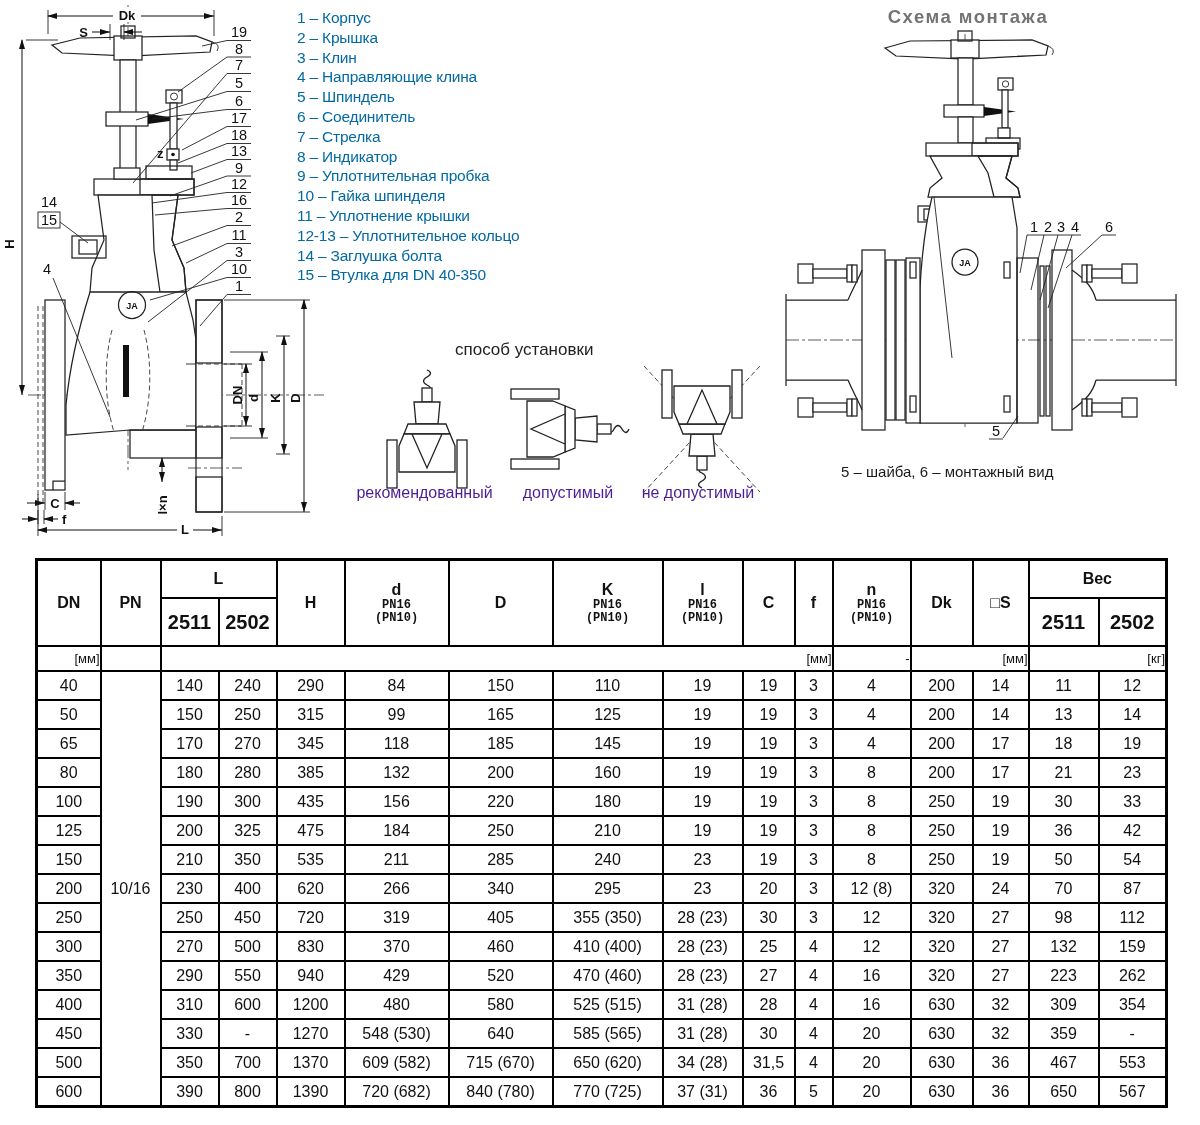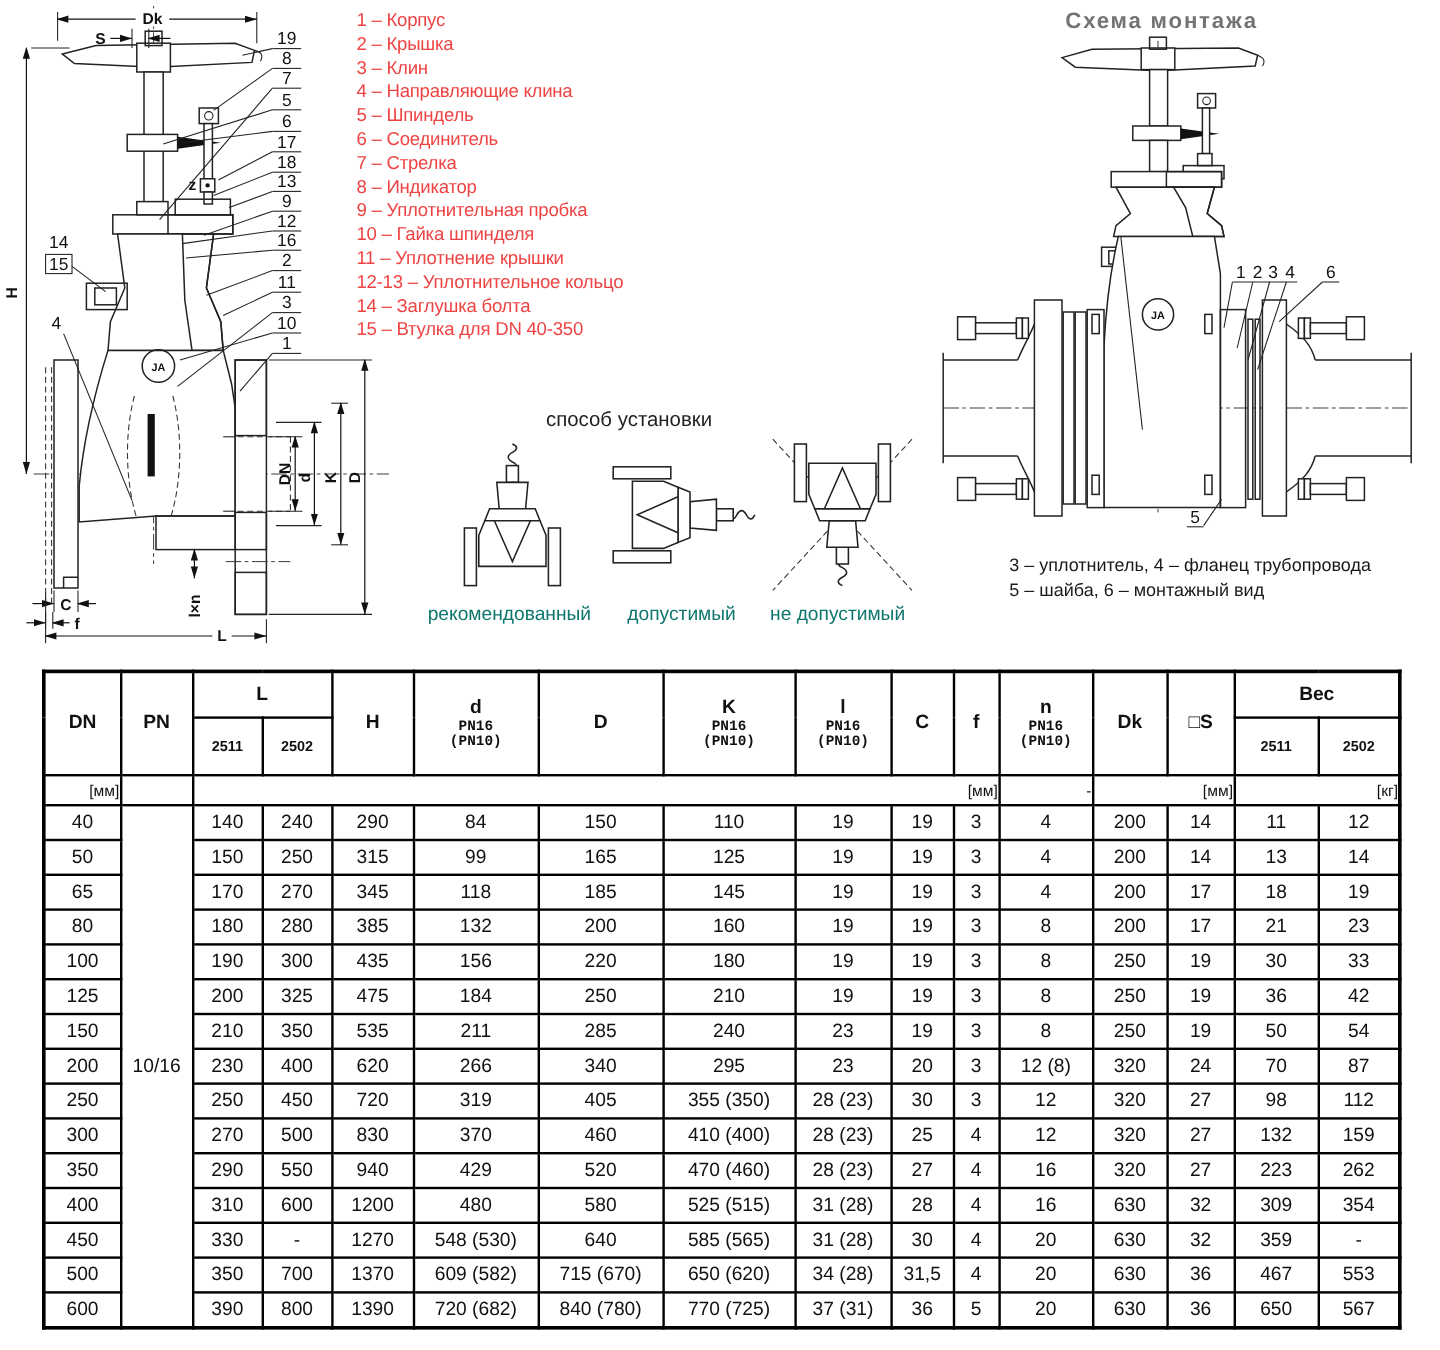--- a/index.html
+++ b/index.html
@@ -1,33 +1,33 @@
 <!DOCTYPE html>
 <html><head>
 <meta charset="utf-8">
 <style>
   html,body{margin:0;padding:0;background:#fff;}
   #page{position:relative;width:1200px;height:1125px;background:#ffffff;overflow:hidden;
         font-family:"Liberation Sans",sans-serif;color:#111;}
   .abs{position:absolute;}
   
-  .parts{left:297px;top:8px;font-size:15.5px;line-height:19.8px;letter-spacing:-0.2px;color:#ef4444;}
+  .parts{left:297px;top:8px;font-size:15.5px;line-height:19.8px;letter-spacing:-0.2px;color:#0369a1;}
   
   .install-title{left:455px;top:340px;width:200px;font-size:17px;color:#222;}
-  .install-label{top:504px;text-align:center;font-size:16px;color:#0f766e;}
+  .install-label{top:484px;text-align:center;font-size:16px;color:#4c1d95;}
   
   .mount-title{left:863px;top:6px;width:210px;text-align:center;font-size:18.5px;font-weight:bold;letter-spacing:1.5px;color:#737373;}
   .legend{left:841px;top:462px;font-size:15px;line-height:20.5px;color:#1a1a1a;}
   
   .tblwrap{left:35px;top:558px;}
   table{border-collapse:collapse;table-layout:fixed;width:1130px;border:3px solid #000;}
   th,td{border:2px solid #000;text-align:center;vertical-align:middle;padding:0;overflow:hidden;
         font-family:"Liberation Sans",sans-serif;}
   thead .r1 th{height:36px;font-size:16px;font-weight:bold;}
-  thead .r2 th{height:46px;font-size:12px;font-weight:bold;}
+  thead .r2 th{height:46px;font-size:20px;font-weight:bold;}
   th .sub{font-size:12px;font-weight:bold;line-height:13px;font-family:Liberation Mono, monospace;}
   th .main{font-size:16px;font-weight:bold;line-height:18px;}
   tr.units td{height:23px;font-size:13px;font-weight:normal;text-align:right;}
   tbody.vals td{height:27px;font-size:16px;}
   td.pn-cell{font-size:16px;}
   
   svg text{font-family:"Liberation Sans",sans-serif;fill:#111;}
   .ln{stroke:#222;stroke-width:1.25;fill:none;}
   .thin{stroke:#222;stroke-width:0.9;fill:none;}
   .wfill{fill:#fff;stroke:#222;stroke-width:1.25;}
@@ -416,21 +416,20 @@
         <line x1="262" y1="207" x2="249" y2="262"></line>
         <line x1="276" y1="207" x2="258" y2="272"></line>
         <line x1="290" y1="207" x2="266" y2="280"></line>
         <line x1="320" y1="207" x2="284" y2="240"></line>
         <line x1="221" y1="410" x2="236" y2="388"></line>
       </g>
     </g>
   </svg>
 
   <div class="abs legend">
-      <div class="legend-line">3 – уплотнитель, 4 – фланец трубопровода</div>
       <div class="legend-line">5 – шайба, 6 – монтажный вид</div>
     </div>
 
   <div class="abs tblwrap">
     <table>
       <colgroup>
         <col style="width:64px">
           <col style="width:60px">
           <col style="width:58px">
           <col style="width:58px">

